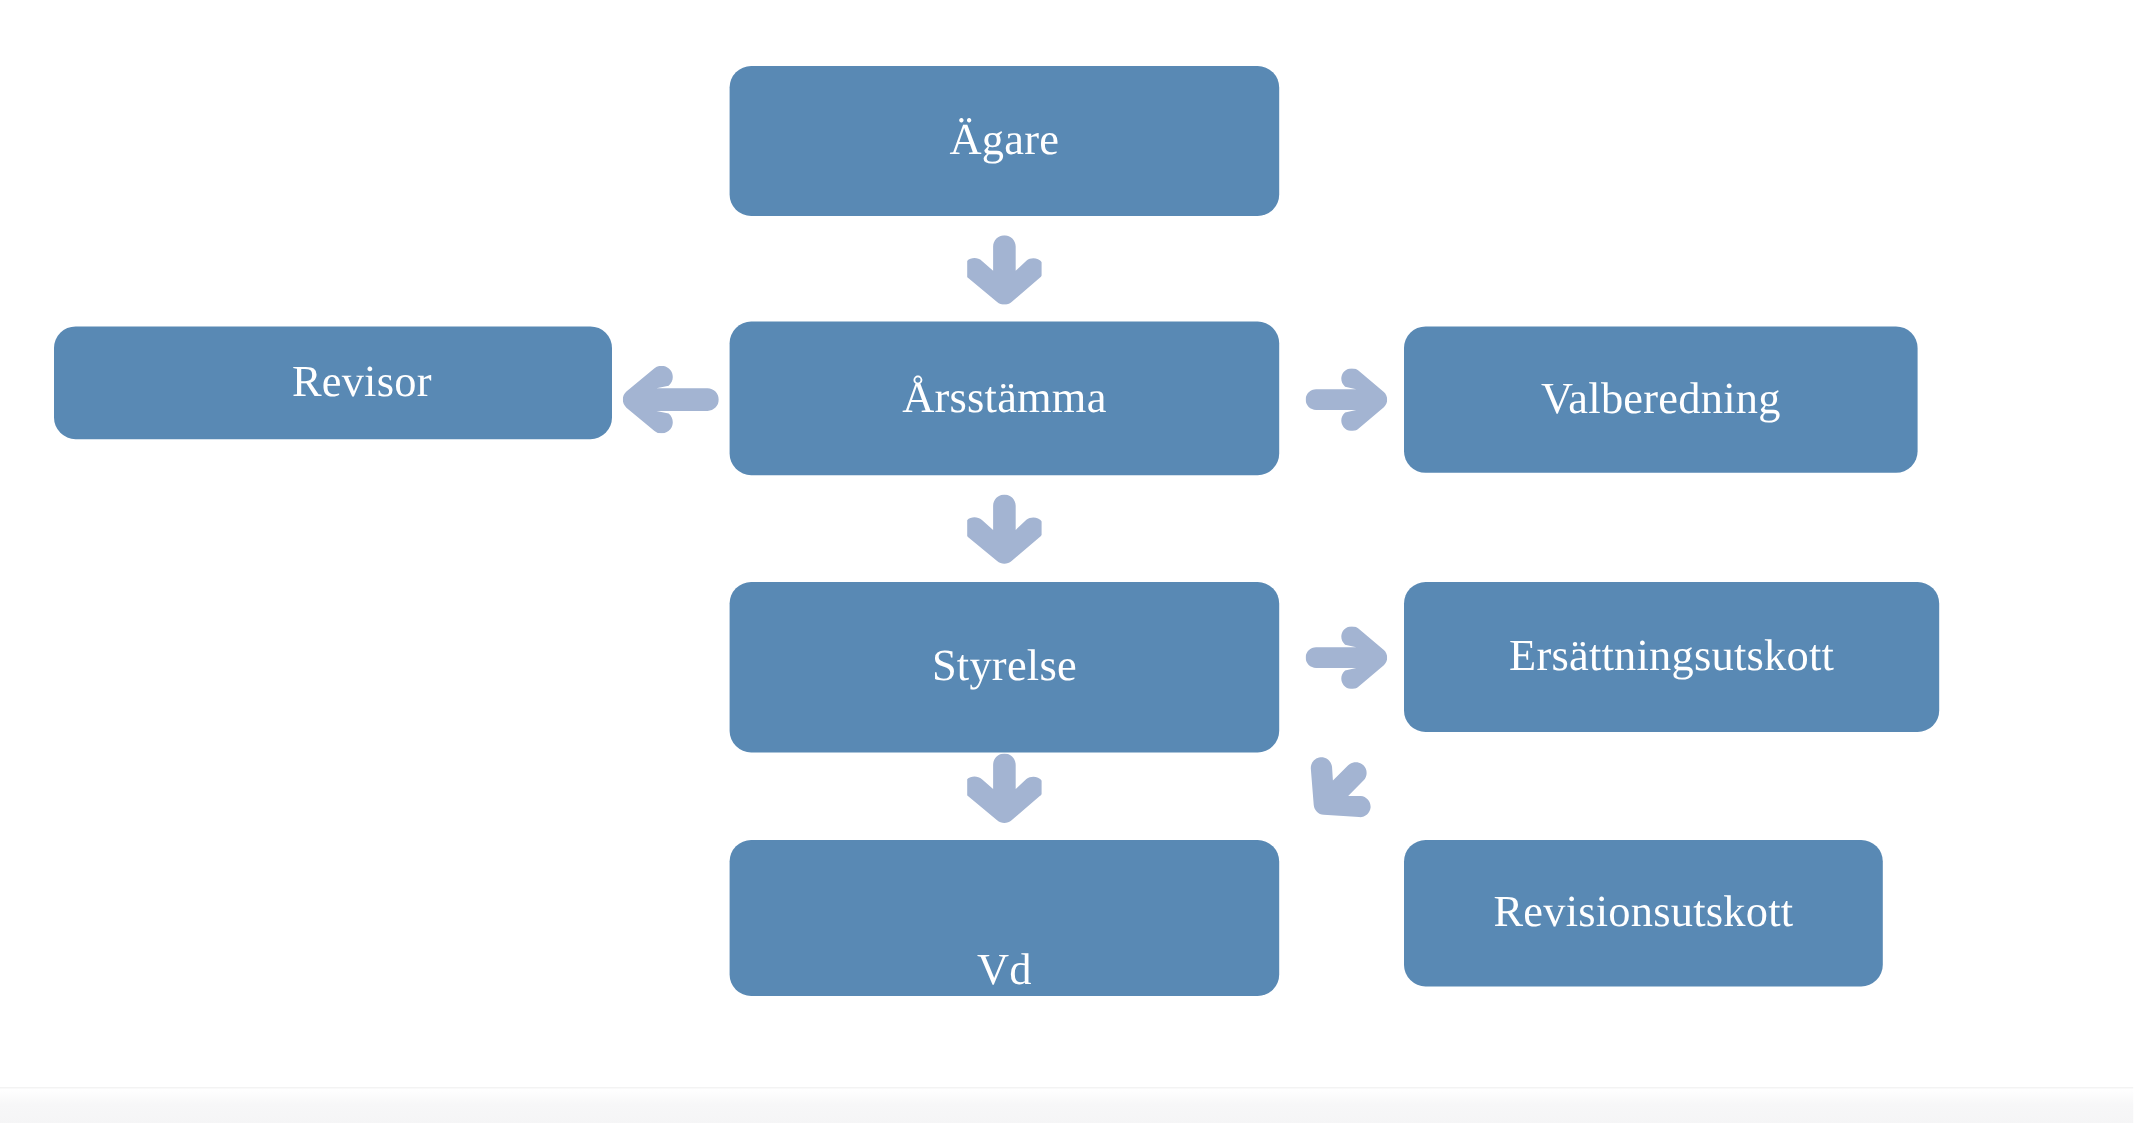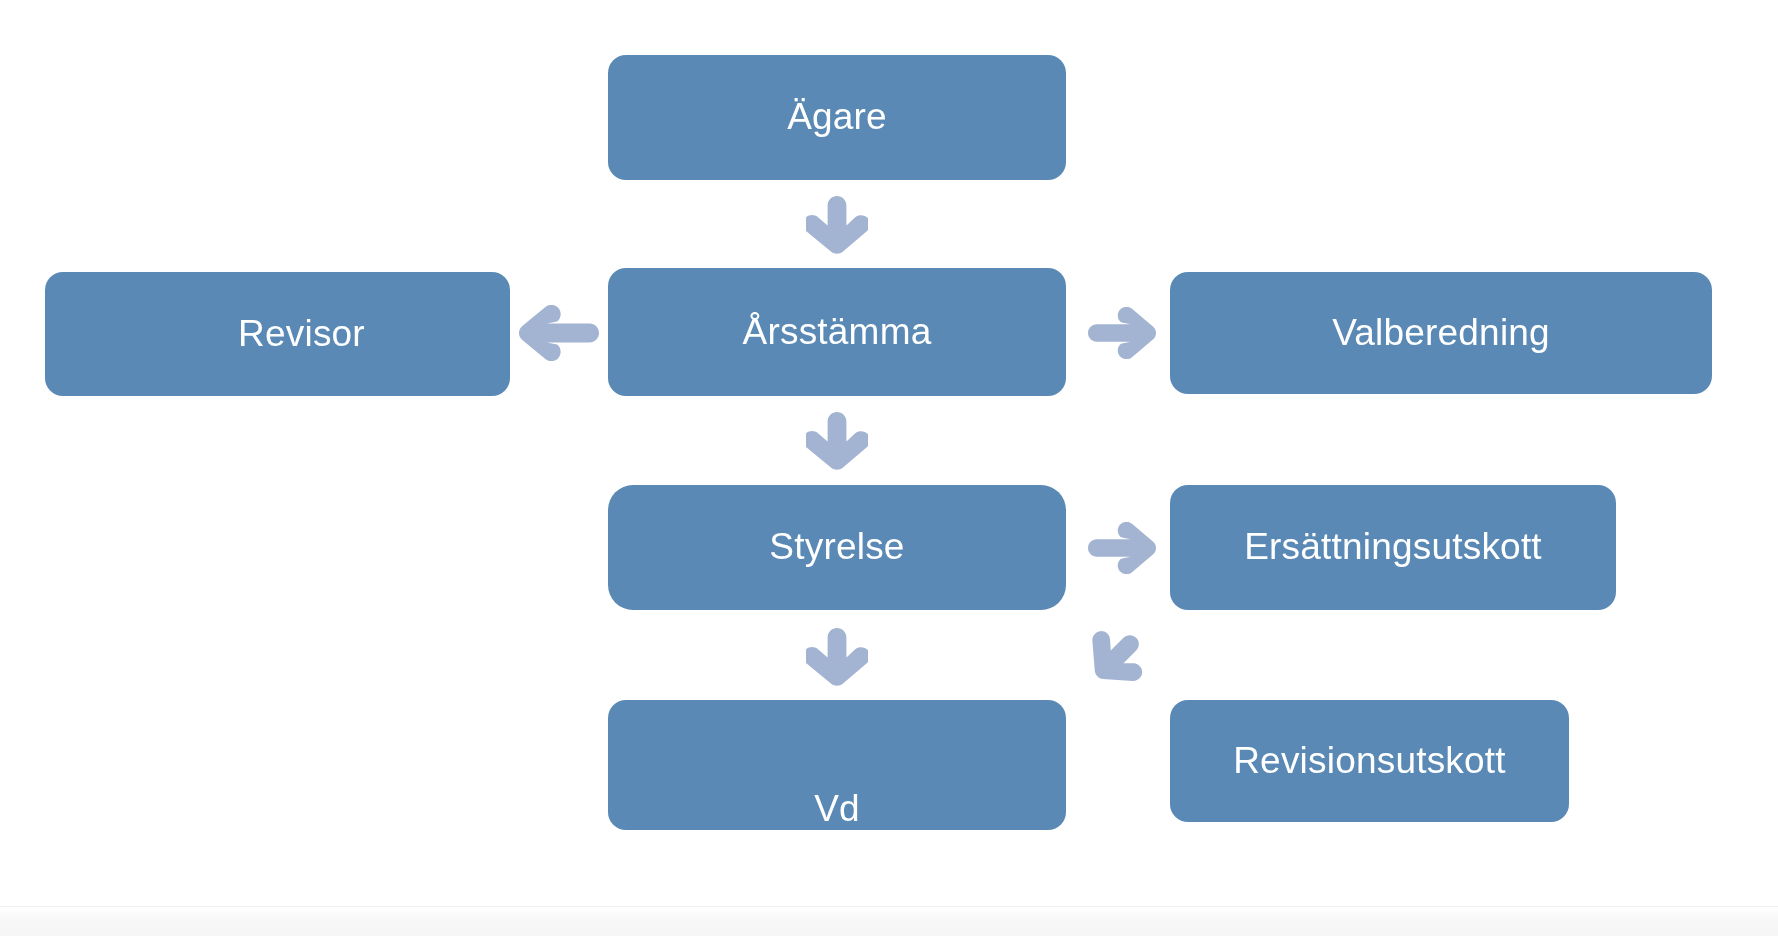--- a/index.html
+++ b/index.html
@@ -23,42 +23,43 @@
   
   .node {
     position: absolute;
     background: #5989b4;
     border-radius: 18px;
     display: flex;
     align-items: center;
     justify-content: center;
     box-sizing: border-box;
     color: #ffffff;
+    font-family: Liberation Serif, serif;
   }
   .node .node-label {
     font-size: 37px;
     font-weight: 400;
     letter-spacing: 0.2px;
     line-height: 1.1;
     color: #ffffff;
     text-align: center;
     white-space: nowrap;
   }
 
   
   #node-agare      { left: 608px;  top: 55px;  width: 458px; height: 125px; }
   #node-arsstamma  { left: 608px;  top: 268px; width: 458px; height: 128px; }
-  #node-styrelse   { left: 608px;  top: 485px; width: 458px; height: 125px; border-radius: 25px; }
+  #node-styrelse   { left: 608px;  top: 485px; width: 458px; height: 142px; }
   #node-vd         { left: 608px;  top: 700px; width: 458px; height: 130px; align-items: flex-end; }
 
   
-  #node-revisor    { left: 45px;   top: 272px; width: 465px; height: 124px; padding-left: 48px; }
-
-  
-  #node-valberedning    { left: 1170px; top: 272px; width: 542px; height: 122px; }
+  #node-revisor    { left: 45px;   top: 272px; width: 465px; height: 94px; padding-left: 48px; }
+
+  
+  #node-valberedning    { left: 1170px; top: 272px; width: 428px; height: 122px; }
   #node-ersattningsutskott { left: 1170px; top: 485px; width: 446px; height: 125px; }
   #node-revisionsutskott   { left: 1170px; top: 700px; width: 399px; height: 122px; }
 
   
   .arrow {
     position: absolute;
     overflow: visible;
   }
   .arrow svg { display: block; }
   .arrow path, .arrow polygon, .arrow line { fill: #a3b4d2; stroke: none; }

